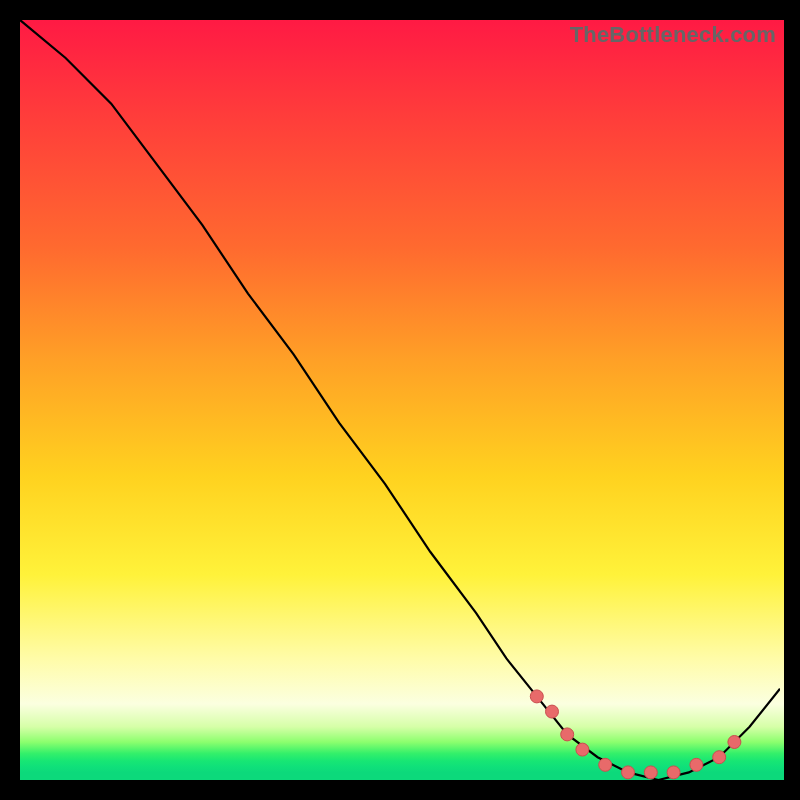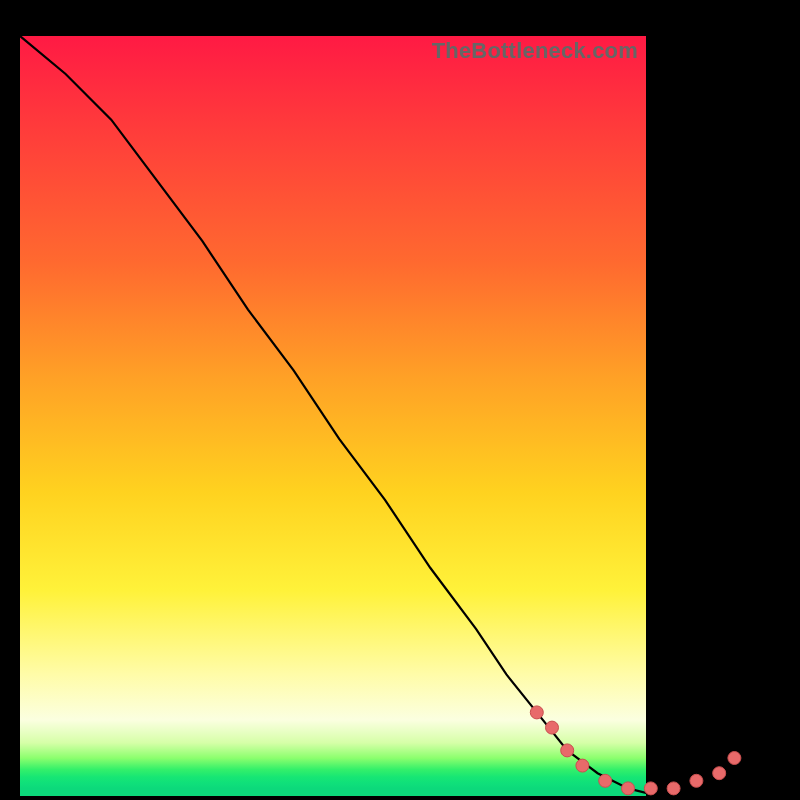--- a/index.html
+++ b/index.html
@@ -13,22 +13,22 @@
   }
   .frame {
     position: relative;
     width: 800px;
     height: 800px;
     background: #000;
   }
   .plot {
     position: absolute;
     left: 20px;
-    top: 36px;
-    width: 626px;
+    top: 20px;
+    width: 764px;
     height: 760px;
     
     background: linear-gradient(
       to bottom,
       #ff1a44 0%,
       #ff3b3b 12%,
       #ff6a2f 30%,
       #ffa126 45%,
       #ffd21f 60%,
       #fff23a 73%,

